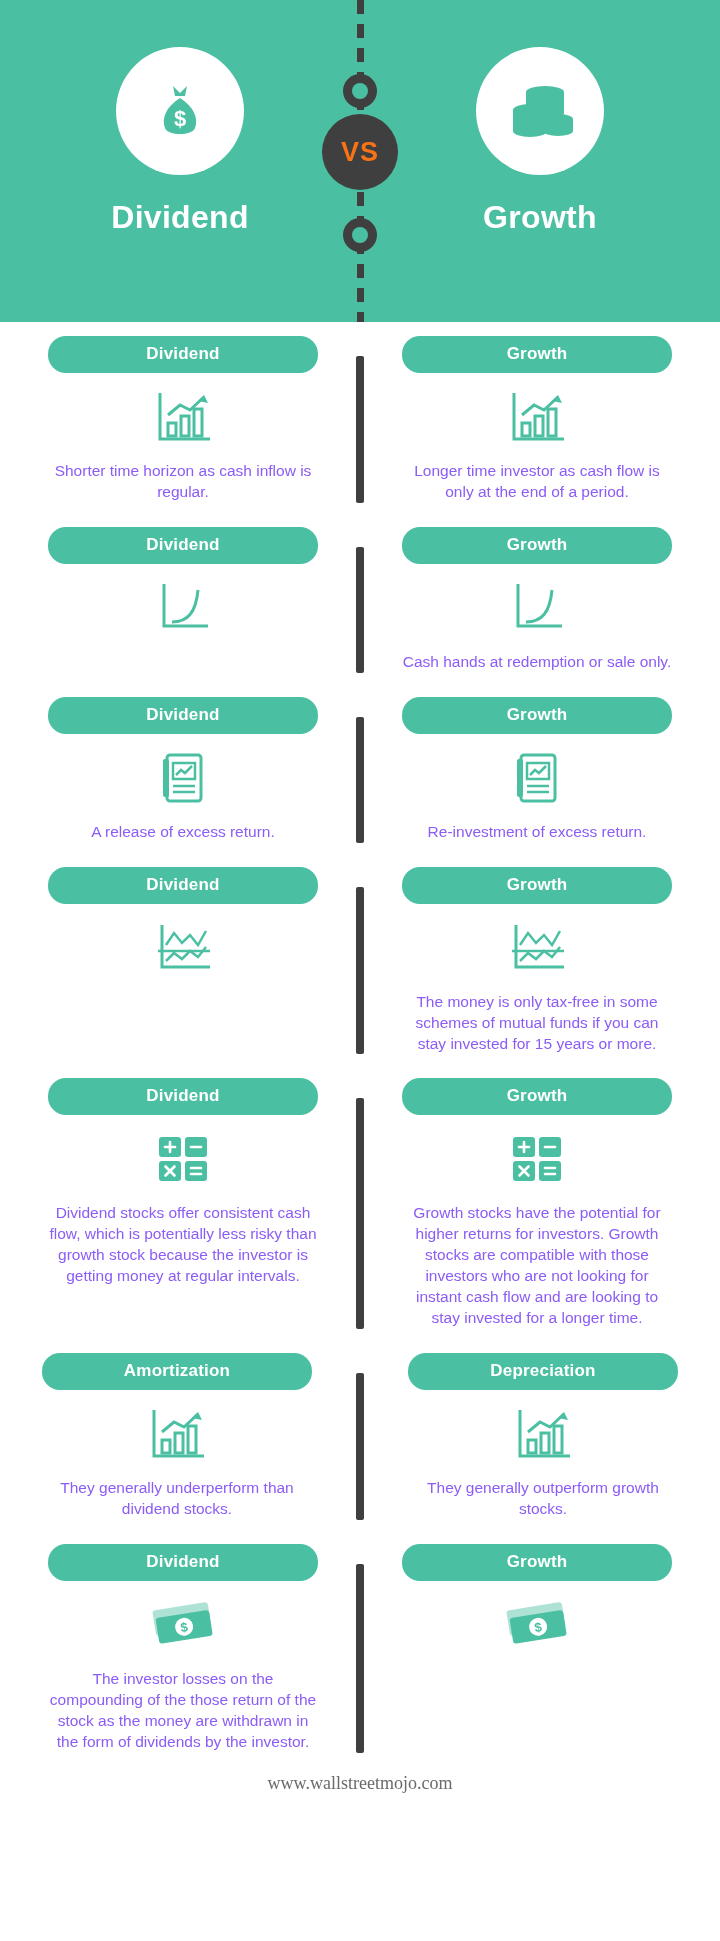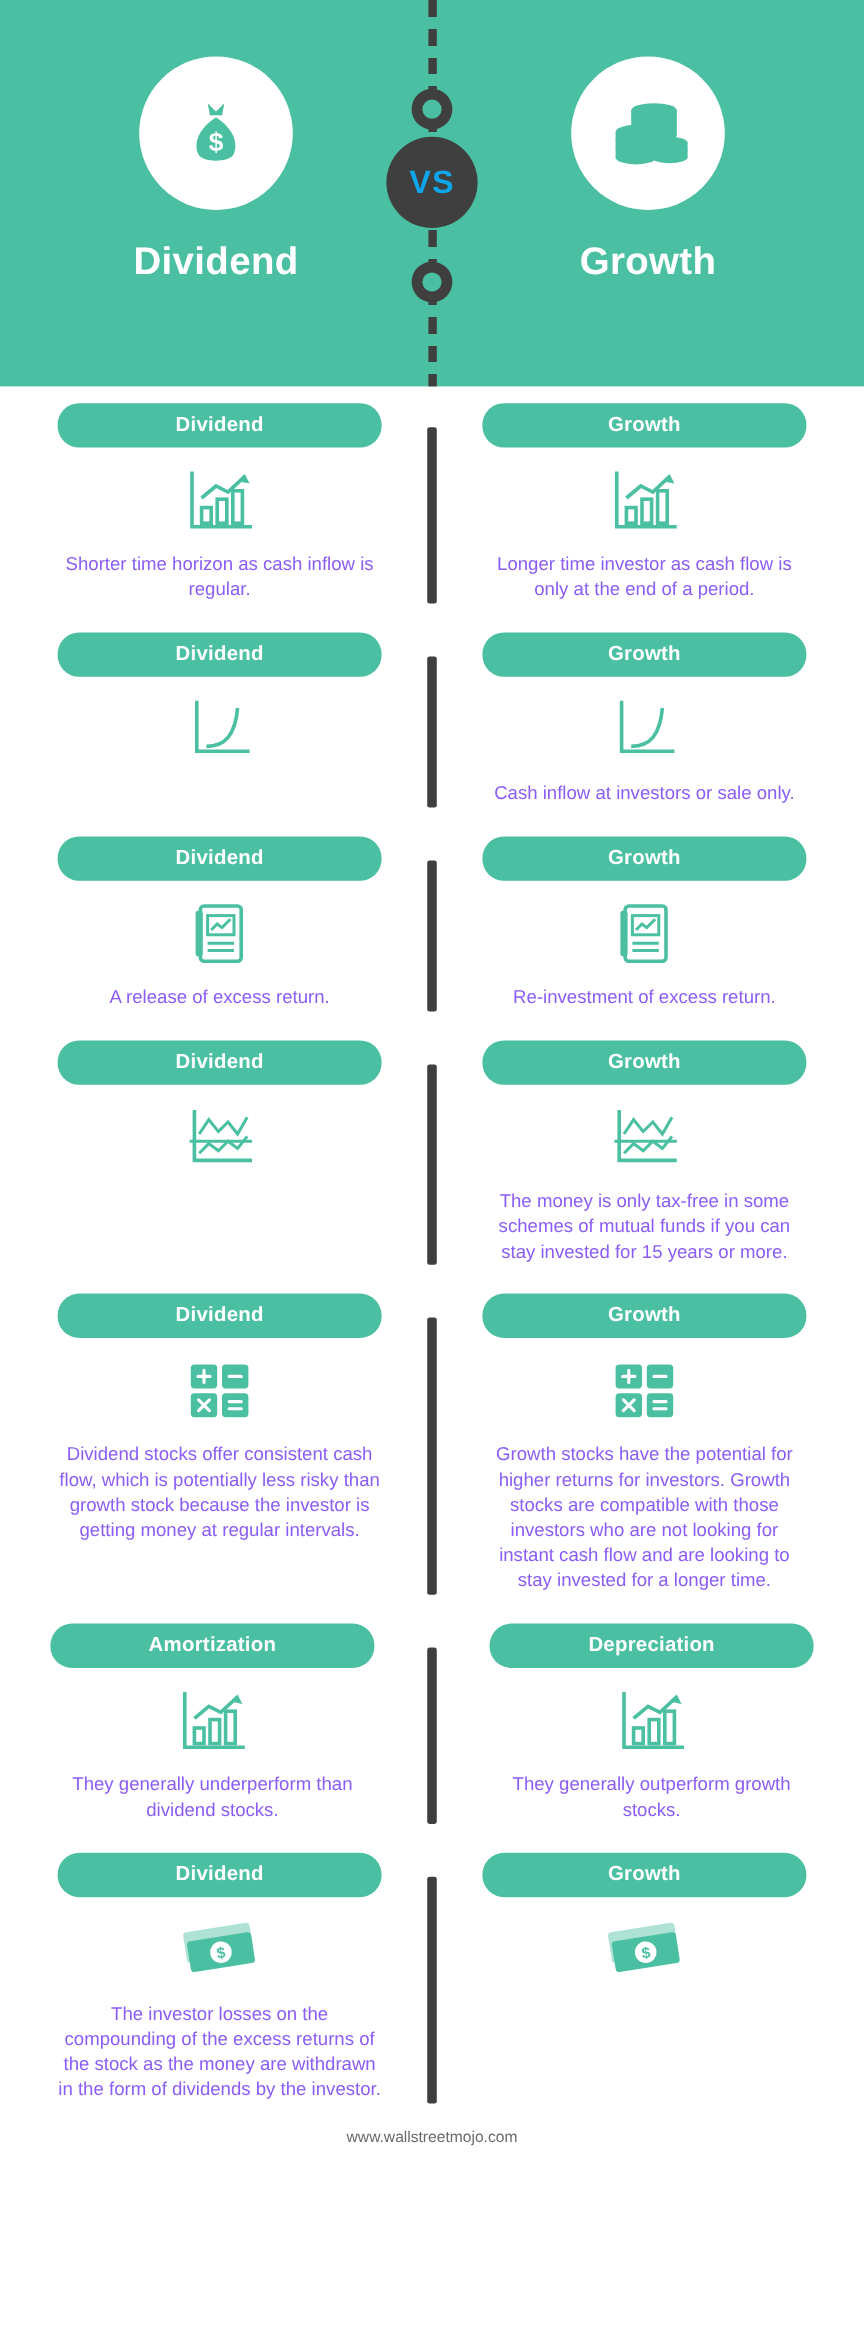--- a/index.html
+++ b/index.html
@@ -71,21 +71,21 @@
     );
   }
   .vs-badge {
     position: absolute;
     left: 322px;
     top: 114px;
     width: 76px;
     height: 76px;
     border-radius: 50%;
     background: #3f3f3f;
-    color: #0ea5e9;
+    color: #f97316;
     display: flex;
     align-items: center;
     justify-content: center;
     font-size: 27px;
     font-weight: bold;
     letter-spacing: 1px;
   }
   .vs-ring {
     position: absolute;
     left: 343px;
@@ -161,24 +161,25 @@
     left: 356px;
     width: 8px;
     top: 34px;
     bottom: 10px;
     background: #3f3f3f;
     border-radius: 2px;
   }
   .footer {
     width: 720px;
     text-align: center;
-    font-size: 13px;
+    font-size: 18px;
     color: #6a6a6a;
     padding: 10px 0 16px 0;
     box-sizing: border-box;
+    font-family: Liberation Serif, serif;
   }
   svg { display: block; }
 </style>
 </head>
 <body>
 
 <div class="page">
 
   <div class="header">
 
@@ -276,21 +277,21 @@
         </div>
       </div>
       <div class="cell right">
         <div class="pill">Growth</div>
         <div class="icon-wrap">
           <svg width="58" height="54" viewBox="0 0 58 54" aria-hidden="true">
             <path d="M10 2 V44 H54" stroke="#4bbfa2" stroke-width="3" fill="none"></path>
             <path d="M18 40 C34 40 42 30 44 8" stroke="#4bbfa2" stroke-width="3" fill="none"></path>
           </svg>
         </div>
-        <div class="cell-text">Cash inflow at investors or sale only.</div>
+        <div class="cell-text">Cash hands at redemption or sale only.</div>
       </div>
     </div>
 
     <div class="row">
       <div class="row-sep"></div>
       <div class="cell left">
         <div class="pill">Dividend</div>
         <div class="icon-wrap">
           <svg width="52" height="60" viewBox="0 0 52 60" aria-hidden="true">
             <rect x="10" y="6" width="34" height="46" rx="3" fill="none" stroke="#4bbfa2" stroke-width="3"></rect>
@@ -431,21 +432,21 @@
         <div class="icon-wrap">
           <svg width="72" height="52" viewBox="0 0 72 52" aria-hidden="true">
             <g transform="rotate(-9 36 26)">
               <rect x="8" y="6" width="56" height="26" rx="3" fill="#4bbfa2" opacity="0.45"></rect>
               <rect x="10" y="14" width="54" height="26" rx="3" fill="#4bbfa2"></rect>
               <circle cx="37" cy="27" r="9" fill="#ffffff"></circle>
               <text x="37" y="32" font-size="13" font-family="'Liberation Sans',sans-serif" font-weight="bold" fill="#4bbfa2" text-anchor="middle">$</text>
             </g>
           </svg>
         </div>
-        <div class="cell-text">The investor losses on the compounding of the excess returns of the stock as the money are withdrawn in the form of dividends by the investor.</div>
+        <div class="cell-text">The investor losses on the compounding of the those return of the stock as the money are withdrawn in the form of dividends by the investor.</div>
       </div>
       <div class="cell right">
         <div class="pill">Growth</div>
         <div class="icon-wrap">
           <svg width="72" height="52" viewBox="0 0 72 52" aria-hidden="true">
             <g transform="rotate(-9 36 26)">
               <rect x="8" y="6" width="56" height="26" rx="3" fill="#4bbfa2" opacity="0.45"></rect>
               <rect x="10" y="14" width="54" height="26" rx="3" fill="#4bbfa2"></rect>
               <circle cx="37" cy="27" r="9" fill="#ffffff"></circle>
               <text x="37" y="32" font-size="13" font-family="'Liberation Sans',sans-serif" font-weight="bold" fill="#4bbfa2" text-anchor="middle">$</text>

